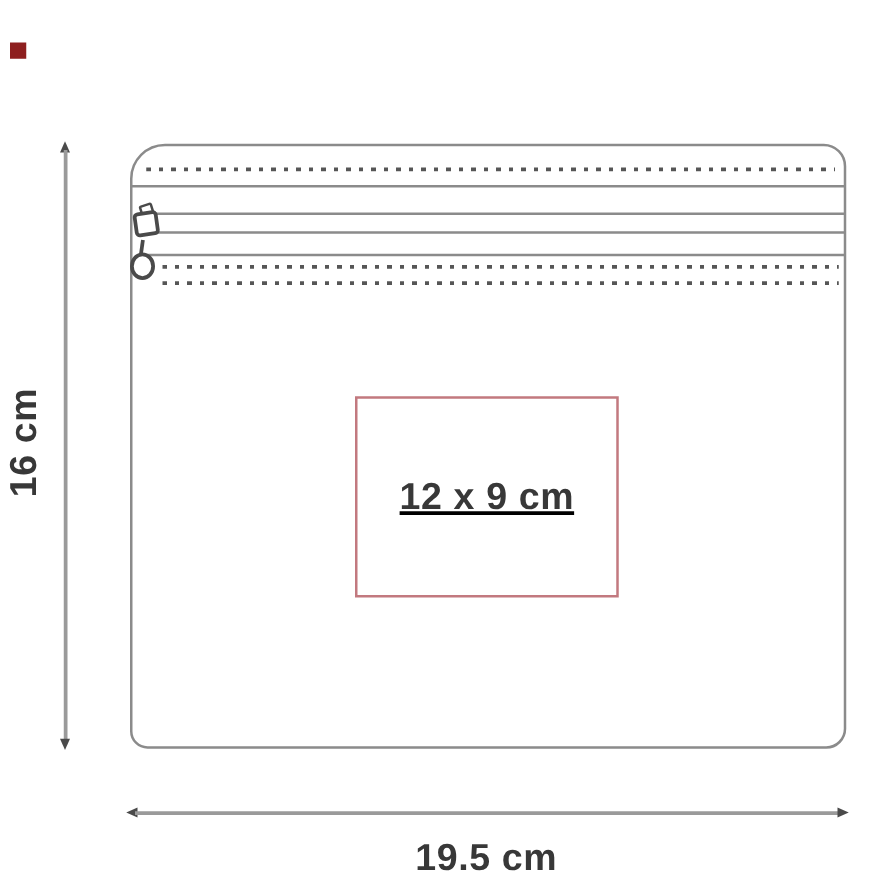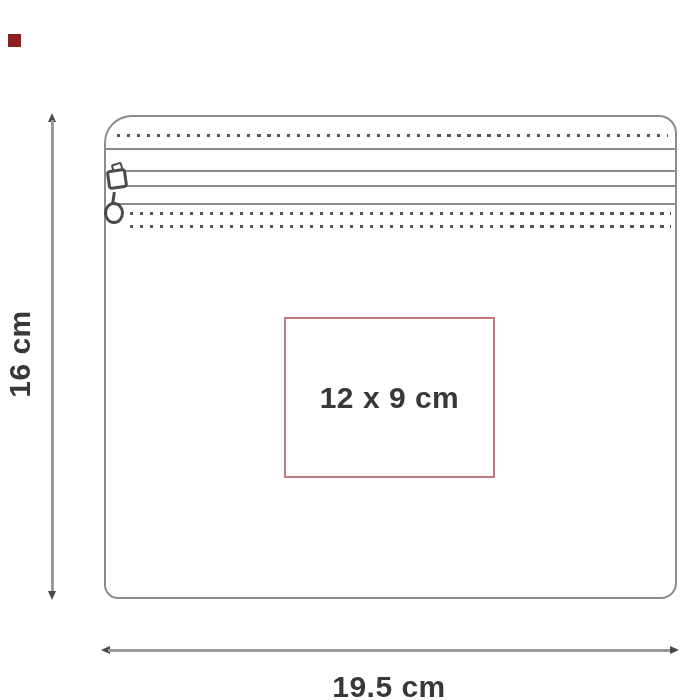--- a/index.html
+++ b/index.html
@@ -40,21 +40,21 @@
   .ring{
     left:104px;top:202px;width:14px;height:16px;
     border:3px solid var(--arrow);border-radius:50%;
     background:#fff;
   }
   .connector{left:112px;top:192px;width:3px;height:12px;background:var(--arrow);transform:rotate(8deg);}
   
   .print-area{
     left:284px;top:317px;width:207px;height:157px;
     border:2px solid var(--print_border);
-    display:flex;align-items:center;justify-content:center;
+    display:flex;align-items:center;justify-content:center;text-decoration:underline;
   }
   .dim-label{
     color:var(--text);font-size:30px;font-weight:700;letter-spacing:.5px;white-space:nowrap;
   }
   
   .vline{left:51px;top:120px;width:3px;height:473px;background:var(--dim_line);}
   .hdim{left:108px;top:649px;width:564px;height:3px;background:var(--dim_line);}
   .arrow-up{left:48px;top:113px;width:0;height:0;
     border-left:4.5px solid transparent;border-right:4.5px solid transparent;
     border-bottom:9px solid var(--arrow);}

